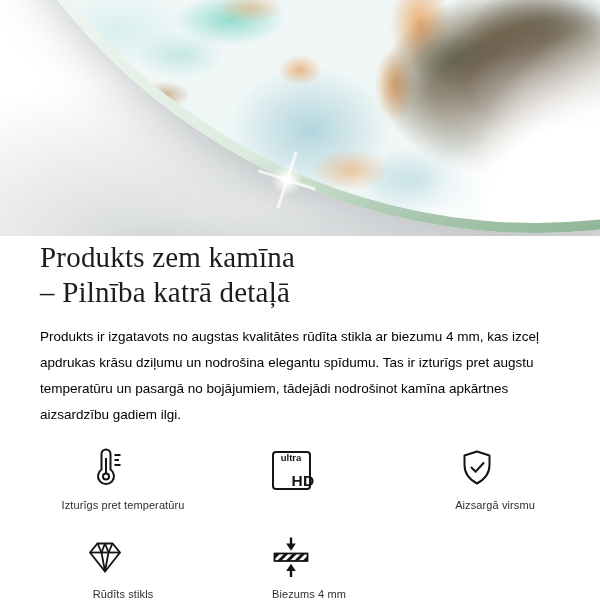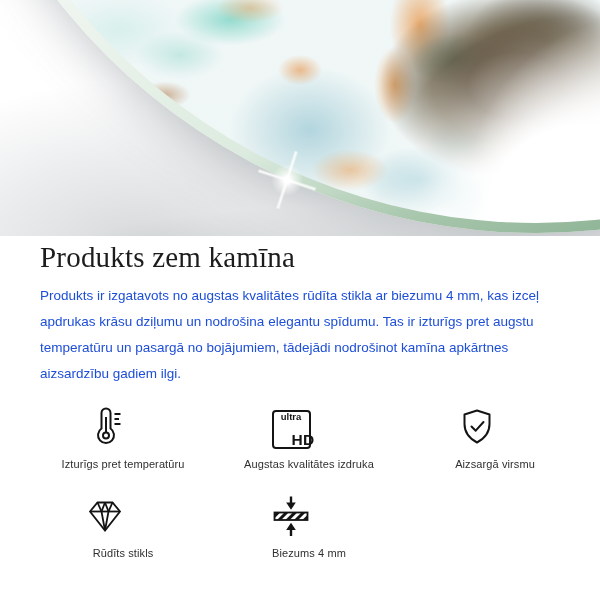--- a/index.html
+++ b/index.html
@@ -55,21 +55,21 @@
       linear-gradient(90deg, rgba(255,255,255,0) 46%, rgba(255,255,255,0.95) 50%, rgba(255,255,255,0) 54%);
     transform: rotate(18deg);
   }
 
   
   h1 { font-family:"Liberation Serif","DejaVu Serif",serif; font-weight:500;
        color:#1c1c1c; font-size:29px; line-height:35px; letter-spacing:0.2px;
        padding:4px 40px 0 40px; }
   h1 span { display:block; }
 
-  .desc { margin:8px 40px 0 40px; max-width:528px; font-size:13.5px; line-height:26px; color:#1d4ed8; }
+  .desc { margin:14px 40px 0 40px; max-width:528px; font-size:13.5px; line-height:26px; color:#000000; }
 
   
   .features { display:grid; grid-template-columns:repeat(3,1fr); row-gap:22px;
               margin:16px 30px 0 12px; }
   .feature { display:flex; flex-direction:column; align-items:center; text-align:center; }
   .ficon { height:46px; display:flex; align-items:flex-end; justify-content:center; }
   .ficon svg { display:block; }
   .flabel { margin-top:9px; font-size:11px; color:#2f2f2f; letter-spacing:0.1px;margin-left:36px; }
 
   .hd-box { width:39px; height:39px; border:2.5px solid #141414; border-radius:4px;
@@ -84,20 +84,21 @@
 <div class="hero">
   <div class="hero-shadow"></div>
   <div class="disc">
     <div class="disc-face"></div>
   </div>
   <div class="sparkle"></div>
 </div>
 
 <h1>
     <span>Produkts zem kamīna</span>
+    <span>– Pilnība katrā detaļā</span>
   </h1>
 
 <p class="desc">Produkts ir izgatavots no augstas kvalitātes rūdīta stikla ar biezumu 4 mm, kas izceļ apdrukas krāsu dziļumu un nodrošina elegantu spīdumu. Tas ir izturīgs pret augstu temperatūru un pasargā no bojājumiem, tādejādi nodrošinot kamīna apkārtnes aizsardzību gadiem ilgi.</p>
 
 <div class="features">
 
   <div class="feature">
     <div class="ficon">
       <svg width="44" height="44" viewBox="0 0 44 44" fill="none" stroke="#141414" stroke-width="2">
         <path d="M18.5,8 a4.5,4.5 0 0 1 9,0 V23.5 a8,8 0 1 1 -9,0 Z"></path>
@@ -109,21 +110,20 @@
     <div class="flabel">Izturīgs pret temperatūru</div>
   </div>
 
   <div class="feature">
     <div class="ficon">
       <div class="hd-box">
         <div class="hd-top">ultra</div>
         <div class="hd-bottom">HD</div>
       </div>
     </div>
-    <div class="flabel">Augstas kvalitātes izdruka</div>
   </div>
 
   <div class="feature">
     <div class="ficon">
       <svg width="44" height="44" viewBox="0 0 44 44" fill="none" stroke="#141414" stroke-width="2">
         <path d="M22,5.5 L34.5,9.5 V19 c0,8.5 -5,14.5 -12.5,18.5 C14.5,33.5 9.5,27.5 9.5,19 V9.5 Z" stroke-linejoin="round"></path>
         <path d="M16.5,21.5 l4.2,4.2 L28.5,17" stroke-linecap="round" stroke-linejoin="round"></path>
       </svg>
     </div>
     <div class="flabel">Aizsargā virsmu</div>

